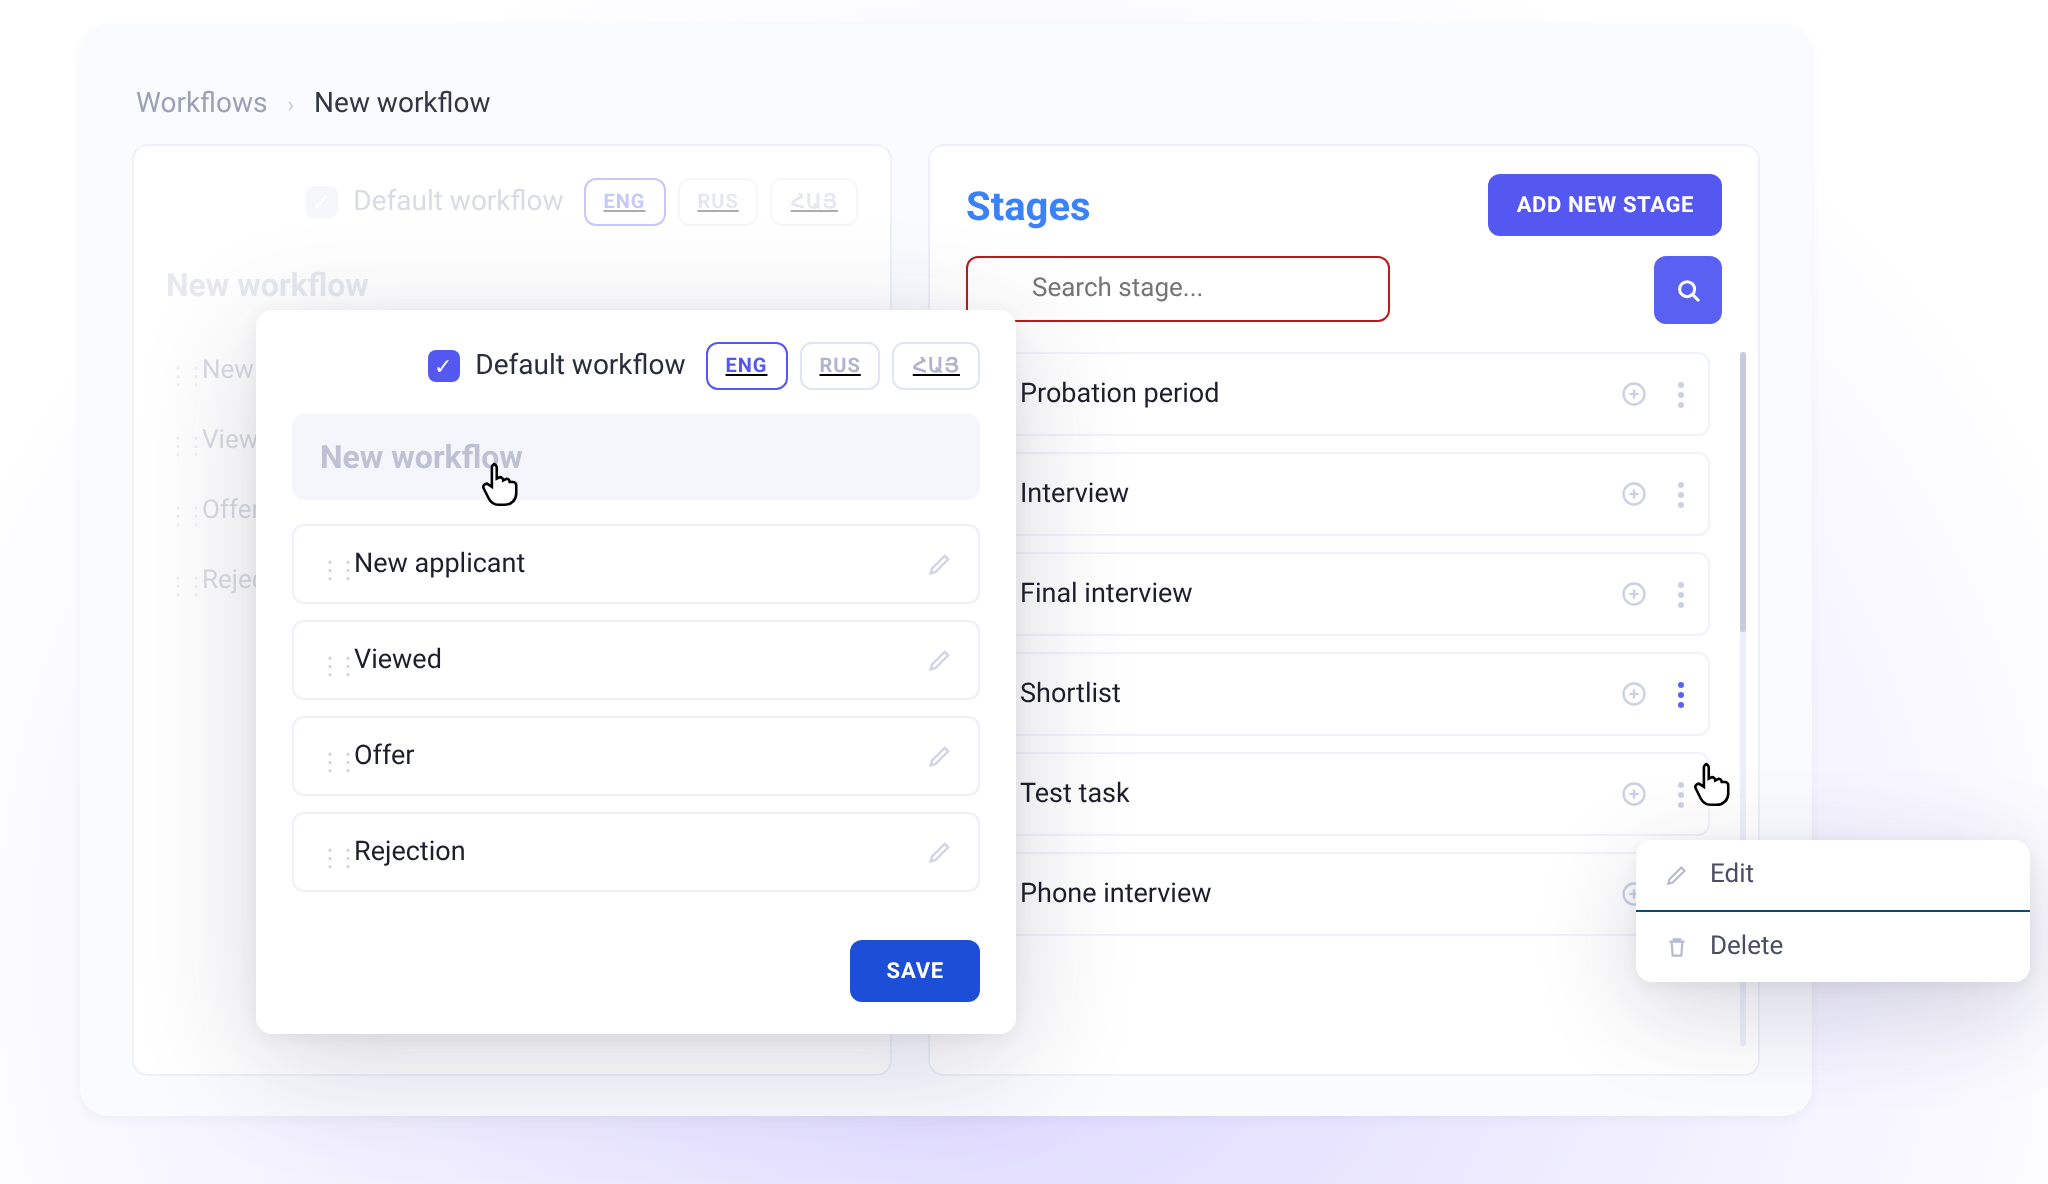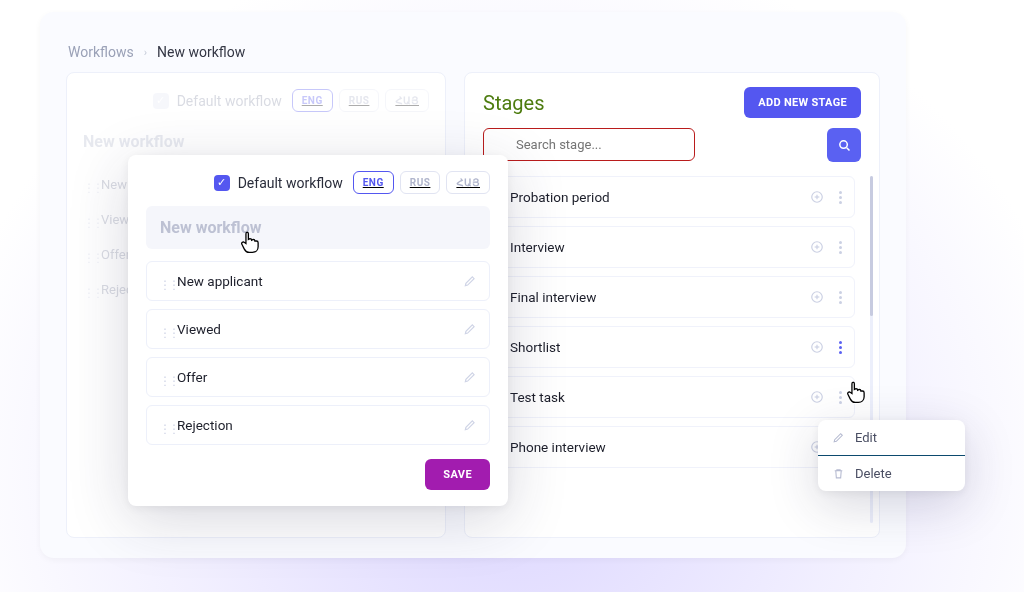--- a/index.html
+++ b/index.html
@@ -19,21 +19,21 @@
   .lang-group { display:flex; gap:6px;text-decoration:underline; }
   .lang-btn { border:1px solid #e1e4f2; color:#b0b5cc; font-size:10px; font-weight:700; letter-spacing:.5px; padding:5px 9px; border-radius:6px; background:#fff; }
   .lang-btn.active { border-color:#5457f0; color:#5457f0; }
   .pl-title { font-size:16px; font-weight:700; color:#b7bcd0; margin-bottom:16px; }
   .pl-item { display:flex; align-items:center; gap:10px; padding:10px 0; color:#8a90a8; font-size:13px; }
   .grip { width:8px; height:10px; display:inline-block; color:#cfd4e6; }
   .grip::before { content:"⋮⋮"; letter-spacing:-3px; font-size:12px; }
 
   
   .pr-head { display:flex; align-items:center; justify-content:space-between; margin-bottom:10px; }
-  .pr-title { font-size:20px; font-weight:400; color:#4d7c0f; }
+  .pr-title { font-size:20px; font-weight:700; color:#3b82f6; }
   .add-btn { background:#5457f0; color:#fff; border:0; font-size:11px; font-weight:700; letter-spacing:.3px; padding:9px 14px; border-radius:6px; }
   .search-row { display:flex; gap:8px; margin-bottom:14px; }
   .search-input { flex:1; border:1px solid #b91c1c; border-radius:6px; padding:8px 12px 8px 32px; font-size:13px; color:#5a5e72; position:relative; background:#fff; }
   .search-wrap { position:relative; flex:1; }
   .search-wrap .mag { position:absolute; left:10px; top:50%; transform:translateY(-50%); width:14px; height:14px; color:#b4b9cf; }
   .search-btn { width:34px; height:34px; background:#5a61f2; border:0; border-radius:6px; color:#fff; display:flex; align-items:center; justify-content:center; }
   .stage-list { flex:1; position:relative; padding-right:6px; }
   .scroll-gutter { position:absolute; right:-12px; top:0; bottom:0; width:3px; background:#eceffb; border-radius:2px; }
   .scroll-thumb { position:absolute; right:-12px; top:0; width:3px; height:140px; background:#c7cbe0; border-radius:2px; }
   .stage-row { display:flex; align-items:center; gap:10px; padding:12px 8px; border:1px solid #f0f2fb; border-radius:6px; margin-bottom:8px; font-size:13.5px; color:#1d1f2b; background:#fff; }
@@ -44,24 +44,24 @@
   .kebab.accent span { background:#5a61f2; }
 
   
   .editor { position:absolute; left:128px; top:155px; width:380px; background:#fff; border-radius:8px; box-shadow:0 14px 60px rgba(40,40,80,.18), 0 2px 10px rgba(0,0,0,.06); padding:16px 18px 16px 18px; z-index:5; }
   .editor .pl-head { margin-bottom:12px; }
   .editor .chk-label { color:#2a2d3b; font-size:14px; }
   .wf-name-input { width:100%; border:0; background:#f5f6fb; border-radius:6px; padding:12px 14px; font-size:16px; font-weight:700; color:#bdc1d3; margin-bottom:12px; }
   .ed-item { display:flex; align-items:center; gap:10px; border:1px solid #edf0fa; border-radius:6px; padding:11px 12px; font-size:13.5px; color:#1d1f2b; margin-bottom:8px; }
   .ed-item .spacer { flex:1; }
   .pencil { width:14px; height:14px; color:#cfd4e6; }
-  .save-btn { float:right; background:#a21caf; color:#fff; border:0; font-size:11px; font-weight:700; letter-spacing:.4px; padding:9px 18px; border-radius:6px; margin-top:6px; }
+  .save-btn { float:right; background:#1d4ed8; color:#fff; border:0; font-size:11px; font-weight:700; letter-spacing:.4px; padding:9px 18px; border-radius:6px; margin-top:16px; }
 
   
-  .popover { position:absolute; left:818px; top:420px; width:147px; background:#fff; border-radius:8px; box-shadow:0 14px 50px rgba(40,40,80,.18), 0 2px 8px rgba(0,0,0,.06); z-index:6; overflow:hidden; }
+  .popover { position:absolute; left:818px; top:420px; width:197px; background:#fff; border-radius:8px; box-shadow:0 14px 50px rgba(40,40,80,.18), 0 2px 8px rgba(0,0,0,.06); z-index:6; overflow:hidden; }
   .pop-item { display:flex; align-items:center; gap:10px; padding:10px 14px; font-size:13px; color:#4a4e63; }
   .pop-item + .pop-item { border-top:1px solid #0c4a6e; }
   .pop-item svg { width:13px; height:13px; color:#b6bbd1; }
 
   
   .hand { position:absolute; z-index:10; }
   .hand svg { width:26px; height:26px; filter: drop-shadow(0 1px 0 #fff); }
   svg { display:block; }
 </style>
 </head>

